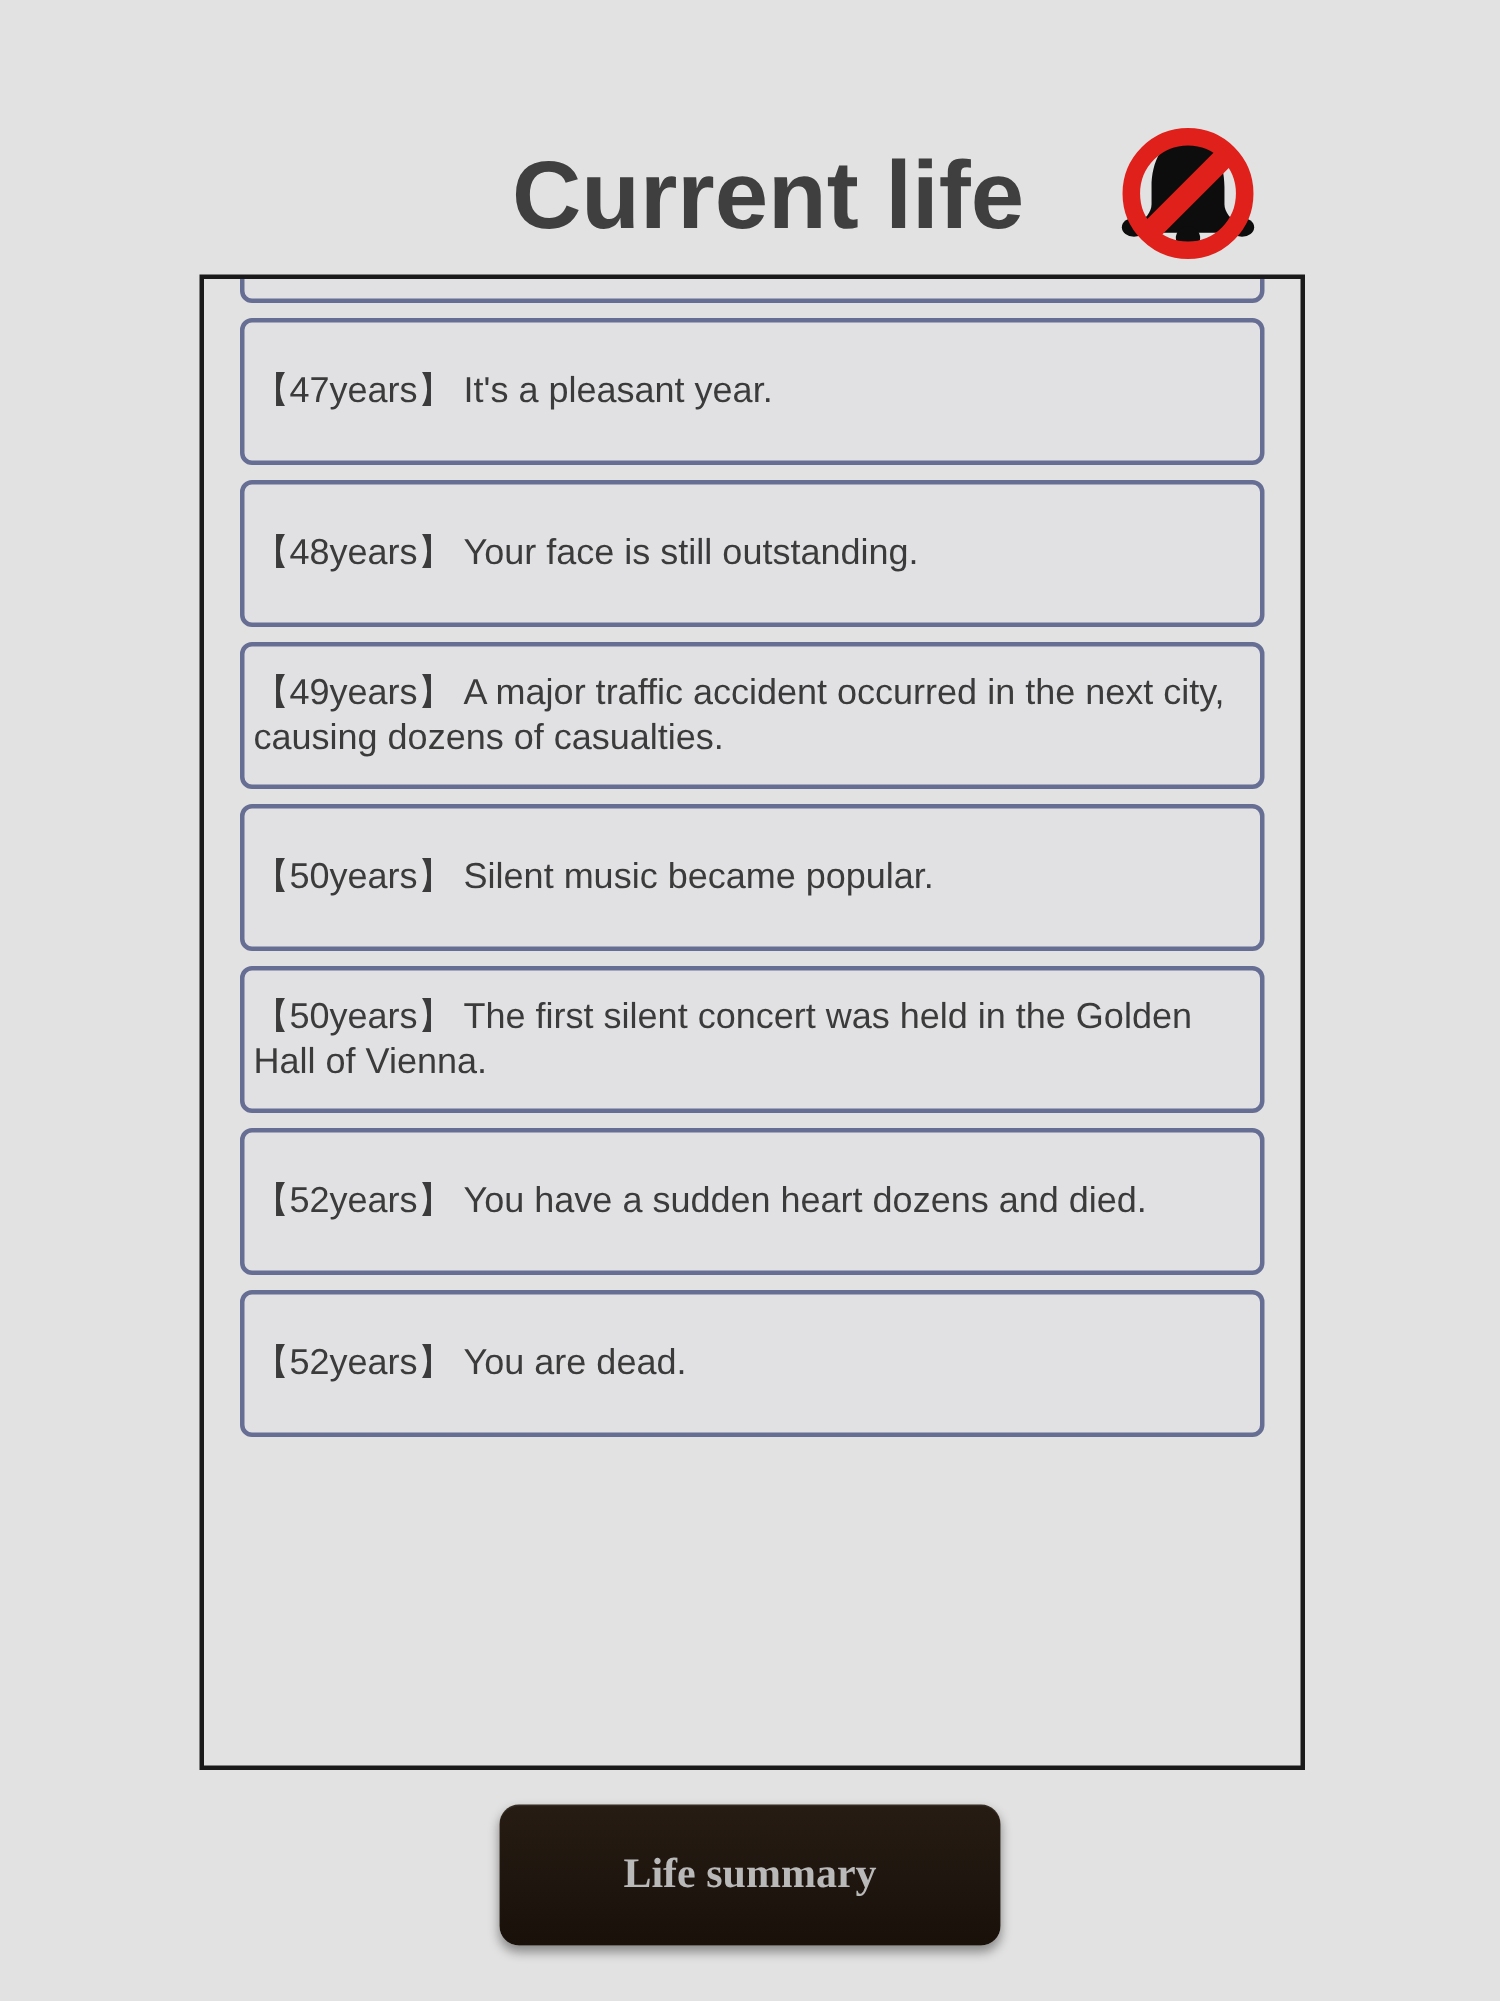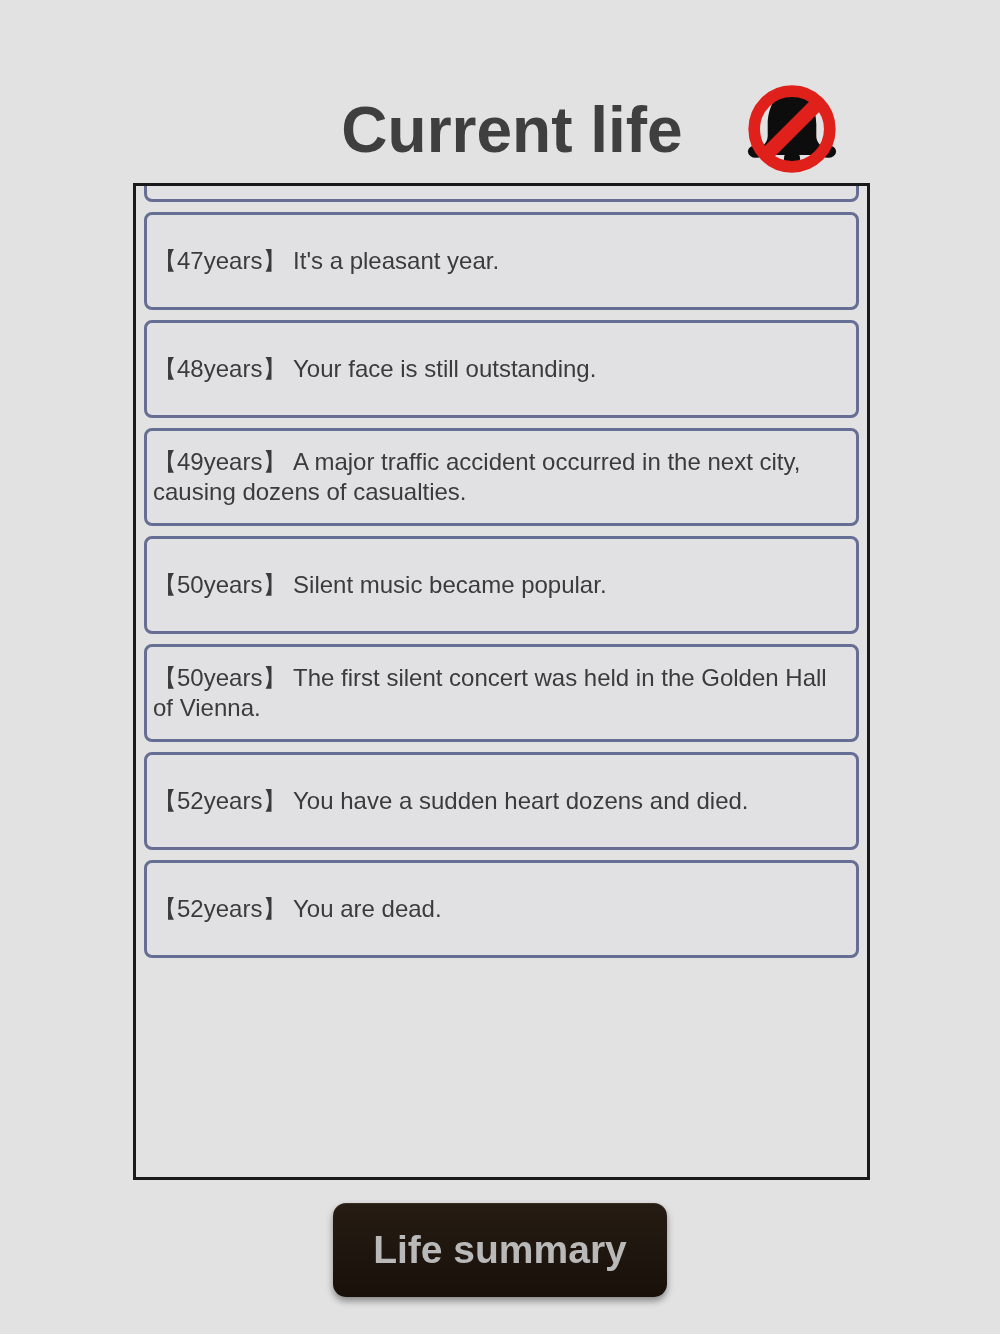--- a/index.html
+++ b/index.html
@@ -40,21 +40,21 @@
     cursor: pointer;
   }
   .event-list {
     position: absolute;
     left: 133px;
     top: 183px;
     width: 737px;
     height: 997px;
     box-sizing: border-box;
     border: 3px solid #1a1a1a;
-    padding: 0 8px;
+    padding: 0 24px;
     overflow: hidden;
     background: #e2e2e2;
   }
   .event {
     box-sizing: border-box;
     height: 98px;
     margin: 10px 0;
     border: 3px solid #666e93;
     border-radius: 8px;
     background: #e1e1e4;
@@ -72,22 +72,22 @@
     position: absolute;
     left: 333px;
     top: 1203px;
     width: 334px;
     height: 94px;
     background: linear-gradient(180deg, #261c13 0%, #1e150e 60%, #191009 100%);
     border: none;
     border-radius: 13px;
     box-shadow: 0 4px 7px rgba(0,0,0,0.40), inset 0 1px 1px rgba(255,255,255,0.08);
     color: #b9b9b9;
-    font-family: Liberation Sans, sans-serif;
-    font-size: 39px;
+    font-family: Liberation Serif, serif;
+    font-size: 28px;
     font-weight: bold;
     text-align: center;
     cursor: pointer;
   }
 </style>
 </head>
 <body>
 
 <div class="header">
   <h1 class="page-title">Current life</h1>

